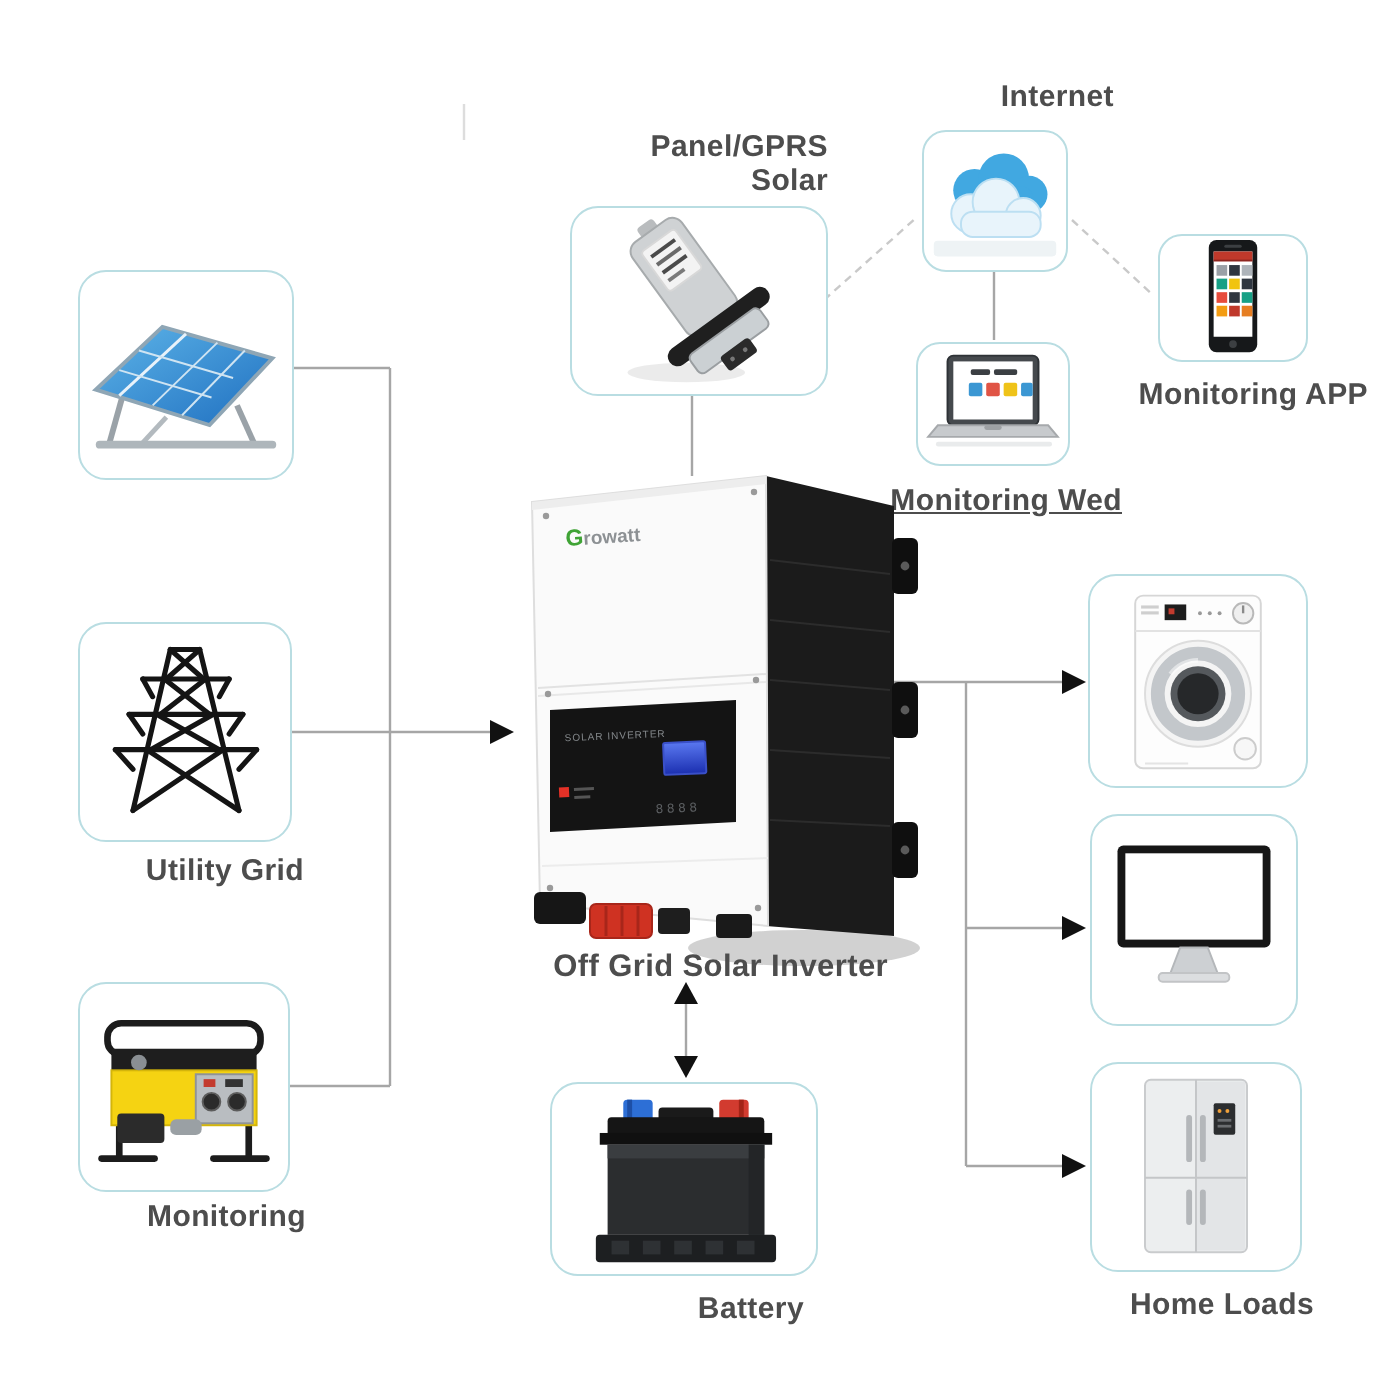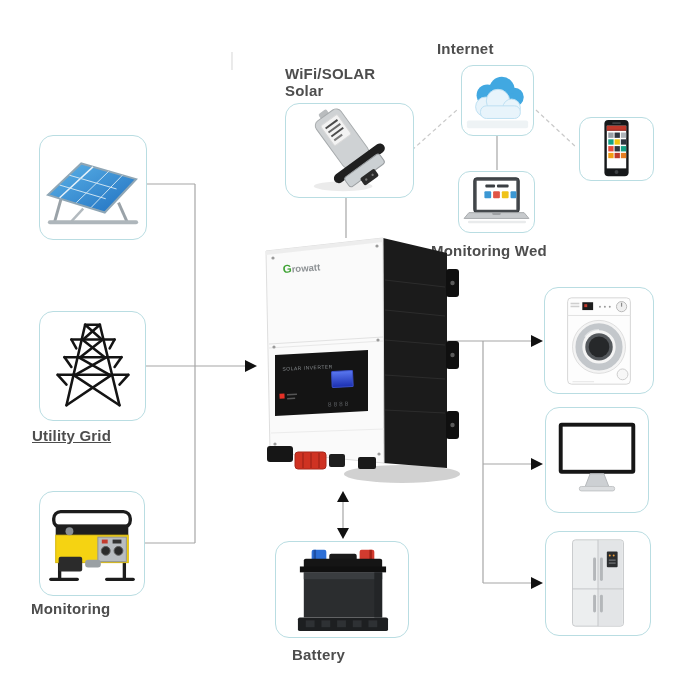--- a/index.html
+++ b/index.html
@@ -4,44 +4,44 @@
 <style>
   html,body{margin:0;padding:0;background:#ffffff;}
   body{width:700px;height:700px;position:relative;overflow:hidden;
        font-family:"Liberation Sans", sans-serif;}
   .stage{position:absolute;left:0;top:0;width:700px;height:700px;}
   .layer{position:absolute;left:0;top:0;width:700px;height:700px;pointer-events:none;}
   .node{position:absolute;border:1.5px solid #b9dde2;border-radius:14px;background:#fff;box-sizing:border-box;}
   .node svg{display:block;width:100%;height:100%;}
   .node.sm{border-radius:12px;}
   .lbl{position:absolute;color:#4d4d4d;font-size:15px;font-weight:600;
-       letter-spacing:.2px;text-align:left;line-height:17px;}
+       letter-spacing:.2px;text-align:right;line-height:17px;}
   .lbl.big{font-size:15.5px;}
   
   .box-solar    {left:39px;  top:135px; width:108px; height:105px;}
   .box-utility  {left:39px;  top:311px; width:107px; height:110px;}
   .box-generator{left:39px;  top:491px; width:106px; height:105px;}
   .box-wifi     {left:285px; top:103px; width:129px; height:95px;}
   .box-internet {left:461px; top:65px;  width:73px;  height:71px;}
   .box-phone    {left:579px; top:117px; width:75px;  height:64px;}
   .box-laptop   {left:458px; top:171px; width:77px;  height:62px;}
   .box-washer   {left:544px; top:287px; width:110px; height:107px;}
   .box-monitor  {left:545px; top:407px; width:104px; height:106px;}
   .box-fridge   {left:545px; top:531px; width:106px; height:105px;}
   .box-battery  {left:275px; top:541px; width:134px; height:97px;}
   
   .lbl-solar    {left:29px;  top:247px; width:128px;}
-  .lbl-utility  {left:32px;  top:427px; width:120px;text-decoration:underline;}
+  .lbl-utility  {left:32px;  top:427px; width:120px;}
   .lbl-generator{left:31px;  top:600px; width:122px;}
   .lbl-wifi     {left:285px; top:65px;  width:129px;}
   .lbl-internet {left:437px; top:40px;  width:120px;}
   .lbl-app      {left:550px; top:189px; width:134px;}
-  .lbl-web      {left:431px; top:242px; width:130px;}
+  .lbl-web      {left:431px; top:242px; width:130px;text-decoration:underline;}
   .lbl-inverter {left:244px; top:475px; width:200px;}
-  .lbl-battery  {left:292px; top:646px; width:120px;}
+  .lbl-battery  {left:282px; top:646px; width:120px;}
   .lbl-loads    {left:537px; top:644px; width:120px;}
   .inverter-wrap{position:absolute;left:250px;top:225px;width:220px;height:265px;}
 </style>
 </head>
 <body>
 
 <div class="stage">
 
   <svg class="layer" viewBox="0 0 700 700">
     <g stroke="#a6a6a6" stroke-width="1.2">
@@ -136,21 +136,21 @@
       <circle cx="80" cy="60" r="4.5" fill="#2b2b2b" stroke="#5c5c5c"></circle>
       <rect x="63" y="48.5" width="6" height="4" fill="#c33b2e"></rect>
       <rect x="74" y="48.5" width="9" height="4" fill="#333"></rect>
       <rect x="19" y="66" width="24" height="15" rx="2" fill="#2b2b2b"></rect>
       <rect x="46" y="69" width="16" height="8" rx="3" fill="#9aa0a4"></rect>
     </svg>
   </div>
   <div class="lbl lbl-generator">Monitoring</div>
 
   <div class="lbl lbl-wifi">
-    <div>WiFi/SOLAR</div>
+    <div>Panel/GPRS</div>
     <div>Solar</div>
   </div>
   <div class="node box-wifi">
     <svg viewBox="0 0 129 95">
       <ellipse cx="58" cy="84" rx="30" ry="5" fill="#000" opacity="0.08"></ellipse>
       <g transform="translate(64,46) rotate(-36)">
         <rect x="-5" y="-47" width="10" height="7" rx="2" fill="#b9bcbe"></rect>
         <rect x="-15" y="-42" width="31" height="58" rx="6" fill="#cfd2d4" stroke="#a7abad"></rect>
         <rect x="-10" y="-36" width="21" height="25" rx="2" fill="#f3f3f3" stroke="#d8d8d8"></rect>
         <rect x="-7" y="-32" width="15" height="2" fill="#4a4a4a"></rect>
@@ -202,20 +202,21 @@
         <rect x="29" y="29" width="5.5" height="5.5" fill="#e74c3c"></rect>
         <rect x="35.5" y="29" width="5.5" height="5.5" fill="#2f3640"></rect>
         <rect x="42" y="29" width="5.5" height="5.5" fill="#16a085"></rect>
         <rect x="29" y="36" width="5.5" height="5.5" fill="#f39c12"></rect>
         <rect x="35.5" y="36" width="5.5" height="5.5" fill="#c0392b"></rect>
         <rect x="42" y="36" width="5.5" height="5.5" fill="#e67e22"></rect>
       </g>
       <circle cx="37.5" cy="55.8" r="2" fill="#3c3f42"></circle>
     </svg>
   </div>
+  <div class="lbl lbl-app">Monitoring APP</div>
 
   <div class="node box-laptop sm">
     <svg viewBox="0 0 77 62">
       <rect x="15" y="6" width="47" height="36" rx="3" fill="#45494d" stroke="#2e3236"></rect>
       <rect x="18" y="9" width="41" height="30" fill="#ffffff"></rect>
       <rect x="27" y="13" width="10" height="3" rx="1" fill="#3b3f43"></rect>
       <rect x="39" y="13" width="12" height="3" rx="1" fill="#3b3f43"></rect>
       <rect x="26" y="20" width="7" height="7" rx="1" fill="#3b97d3"></rect>
       <rect x="35" y="20" width="7" height="7" rx="1" fill="#e05445"></rect>
       <rect x="44" y="20" width="7" height="7" rx="1" fill="#efc319"></rect>
@@ -269,20 +270,21 @@
       <rect x="55" y="26" width="3" height="24" rx="1.5" fill="#b4b7ba"></rect>
       <rect x="48" y="64" width="3" height="18" rx="1.5" fill="#b4b7ba"></rect>
       <rect x="55" y="64" width="3" height="18" rx="1.5" fill="#b4b7ba"></rect>
       <rect x="62" y="20" width="11" height="16" rx="1" fill="#2c2e30"></rect>
       <circle cx="65" cy="24" r="1" fill="#f0a03a"></circle>
         <circle cx="69" cy="24" r="1" fill="#f0a03a"></circle>
       <rect x="64" y="28" width="7" height="1.4" fill="#6a6d70"></rect>
       <rect x="64" y="31" width="7" height="1.4" fill="#6a6d70"></rect>
     </svg>
   </div>
+  <div class="lbl lbl-loads">Home Loads</div>
 
   <div class="node box-battery">
     <svg viewBox="0 0 134 97">
       <rect x="36" y="8" width="15" height="11" rx="2" fill="#2d6fd6"></rect>
       <rect x="38" y="8" width="2.5" height="11" fill="#1d4fa6"></rect>
       <rect x="85" y="8" width="15" height="11" rx="2" fill="#d23b2f"></rect>
       <rect x="95" y="8" width="2.5" height="11" fill="#a32417"></rect>
       <rect x="54" y="12" width="28" height="8" rx="2" fill="#1a1a1a"></rect>
       <rect x="28" y="17" width="80" height="10" rx="2" fill="#151515"></rect>
       <rect x="24" y="25" width="88" height="6" fill="#101010"></rect>
@@ -355,14 +357,15 @@
 
       <rect x="17" y="221" width="26" height="16" rx="3" fill="#161616"></rect>
       <rect x="45" y="227" width="31" height="17" rx="3" fill="#cf3222" stroke="#a8261a"></rect>
       <line x1="53" y1="228" x2="53" y2="243" stroke="#a8261a" stroke-width="1.5"></line>
       <line x1="61" y1="228" x2="61" y2="243" stroke="#a8261a" stroke-width="1.5"></line>
       <line x1="69" y1="228" x2="69" y2="243" stroke="#a8261a" stroke-width="1.5"></line>
       <rect x="79" y="229" width="16" height="13" rx="2" fill="#1e1e1e"></rect>
       <rect x="108" y="232" width="18" height="12" rx="2" fill="#1a1a1a"></rect>
     </svg>
   </div>
+  <div class="lbl lbl-inverter big">Off Grid Solar Inverter</div>
 
 </div>
 
 </body></html>

